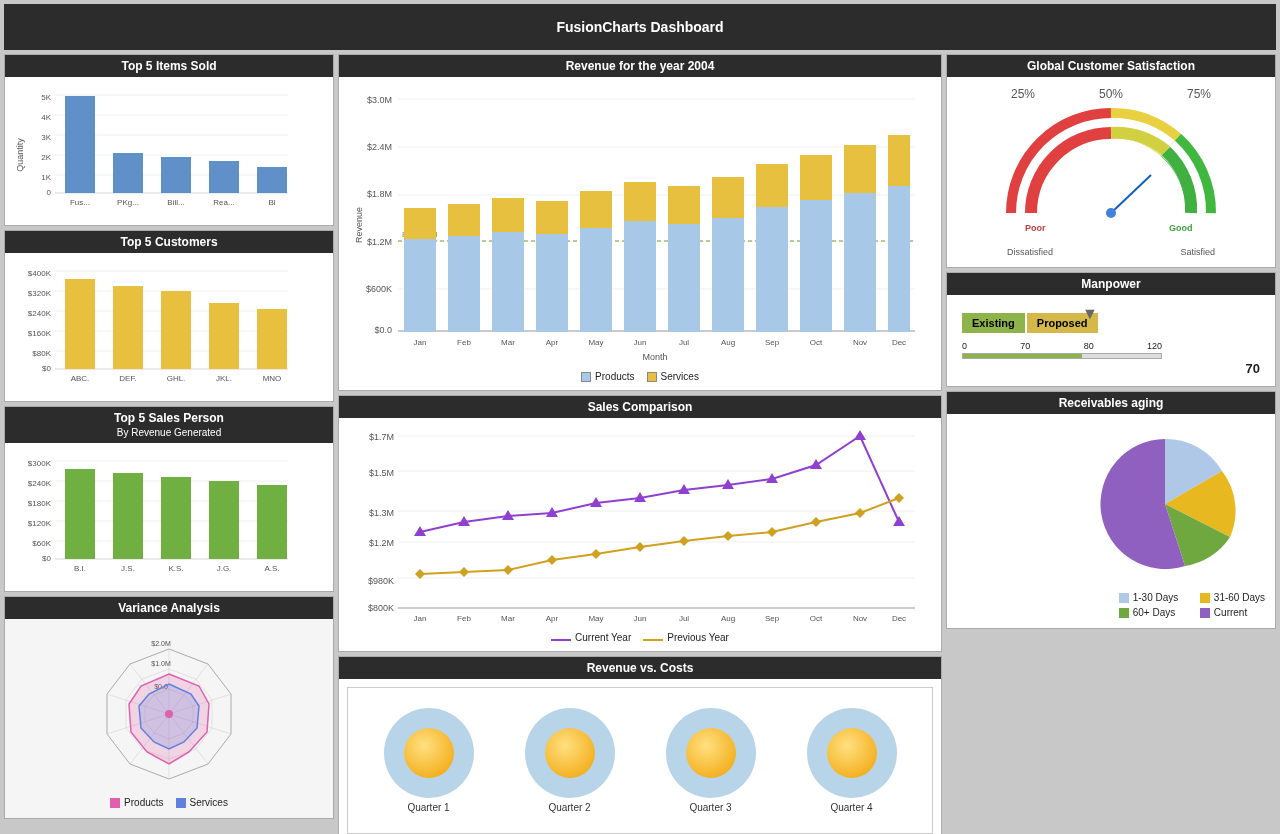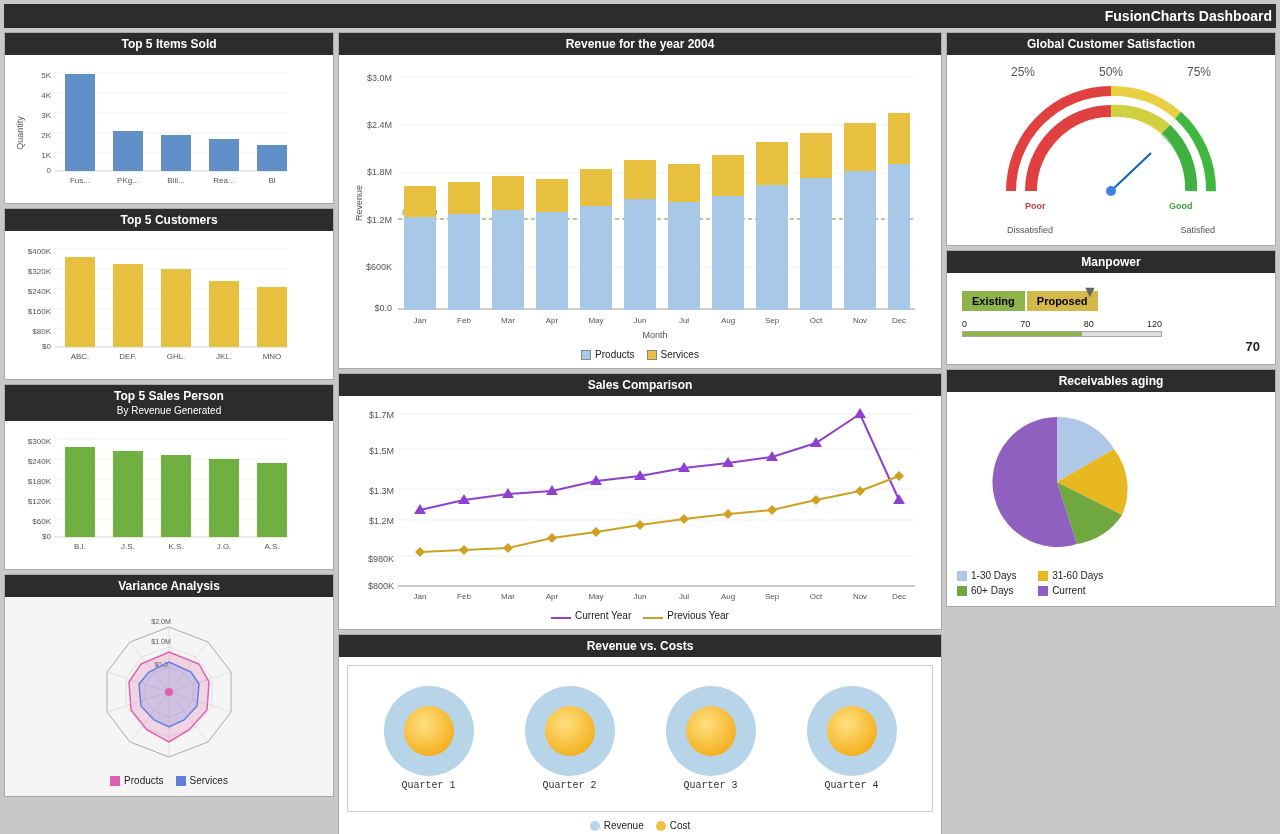--- a/index.html
+++ b/index.html
@@ -3,22 +3,22 @@
   <meta charset="utf-8">
   <style>
     * { box-sizing: border-box; margin: 0; padding: 0; }
     body { background: #d0d0d0; font-family: Arial, sans-serif; font-size: 11px; color: #222; width: 1280px; }
     
     #app { width: 1280px; background: #c8c8c8; padding: 4px; }
     
     .main-title {
       background: #2c2c2c;
       color: #fff;
-      text-align: right;
-      padding: 4px;
+      text-align: center;
+      padding: 15px;
       font-size: 14px;
       font-weight: bold;
       margin-bottom: 4px;
     }
     
     .dashboard-grid {
       display: grid;
       grid-template-columns: 330px 1fr 330px;
       gap: 4px;
     }
@@ -159,21 +159,21 @@
       flex-direction: column;
       align-items: center;
     }
     
     
     .receivables-container {
       background: #fff;
       padding: 10px;
       display: flex;
       flex-direction: column;
-      align-items: flex-start;
+      align-items: flex-end;
     }
     
     .pie-legend {
       display: grid;
       grid-template-columns: 1fr 1fr;
       gap: 4px 16px;
       margin-top: 8px;
       font-size: 10px;
     }
     
@@ -187,21 +187,20 @@
       display: flex;
       justify-content: space-around;
       padding: 10px 0;
     }
     
     .bubble-item {
       display: flex;
       flex-direction: column;
       align-items: center;
       gap: 4px;
-      font-family: Liberation Mono, monospace;
     }
     
     .bubble-circle-outer {
       border-radius: 50%;
       display: flex;
       align-items: center;
       justify-content: center;
       background: #b8d4e8;
     }
     

